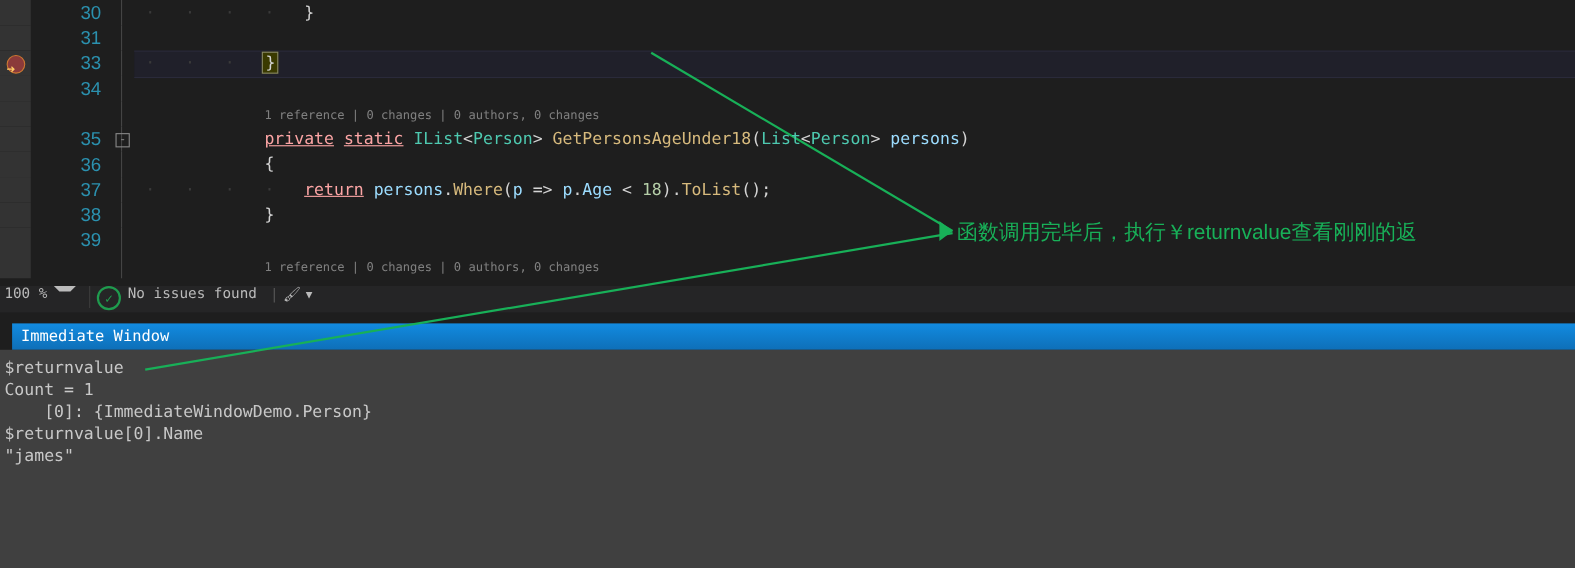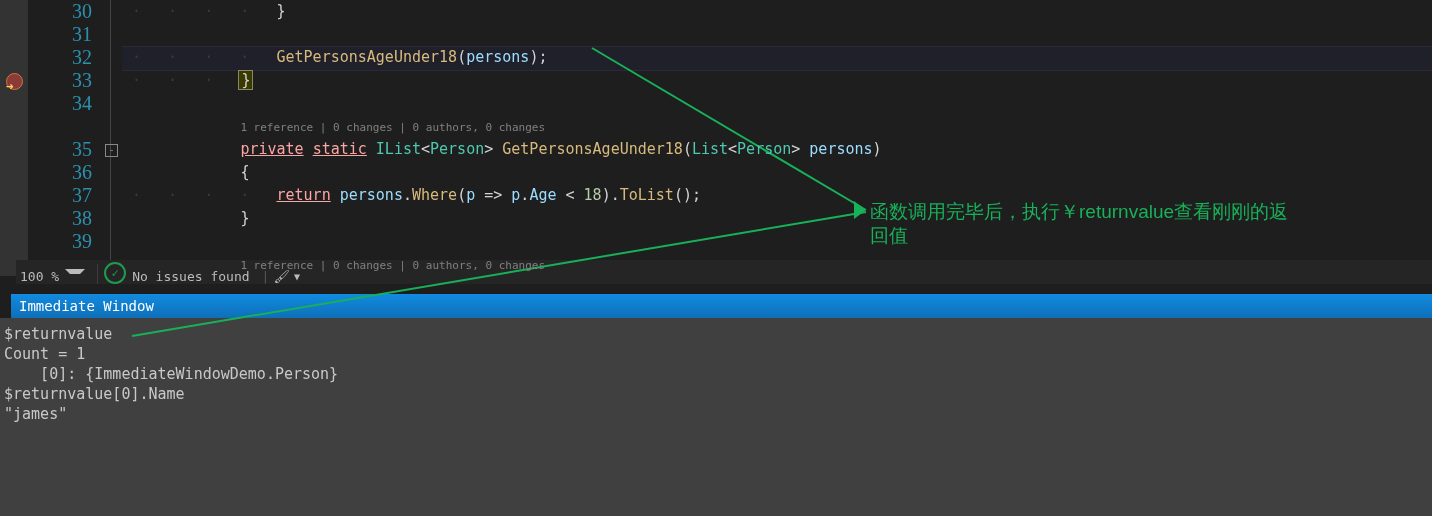--- a/index.html
+++ b/index.html
@@ -2,38 +2,38 @@
 <html><head>
 <meta charset="utf-8">
 <style>
   html,body{margin:0;padding:0;background:#1E1E1E;font-family:"Segoe UI","Microsoft YaHei",Consolas,monospace;font-size:14px;color:#D4D4D4;overflow:hidden;}
   .root{width:1432px;height:516px;position:relative;}
   .editor{position:absolute;left:0;top:0;right:0;height:260px;background:#1E1E1E;}
   .line{display:flex;height:23px;line-height:23px;white-space:pre;}
   .bp{width:28px;flex:none;background:#333333;position:relative;}
   .bp .marker{position:absolute;left:6px;top:4px;width:15px;height:15px;border-radius:50%;background:#8B3A3A;border:1px solid #CC7832;}
   .bp .arrow{position:absolute;left:6px;top:6px;color:#FFCC66;font-size:13px;}
-  .ln{width:64px;flex:none;text-align:right;color:#2B91AF;padding-right:10px;font-family:Liberation Serif, serif;font-size:20px;}
+  .ln{width:64px;flex:none;text-align:right;color:#2B91AF;padding-right:10px;font-family:Liberation Sans, sans-serif;font-size:17px;}
   .fold{width:30px;flex:none;position:relative;}
   .fold .box{position:absolute;left:3px;top:6px;width:11px;height:11px;border:1px solid #888;color:#888;font-size:11px;line-height:9px;text-align:center;}
   .fold .vl{position:absolute;left:8px;top:0;bottom:0;width:0;border-left:1px solid #444;}
   .code{flex:1;font-family:Consolas,monospace;font-size:15px;position:relative;}
   .guides{color:#3a3a3a;}
   .kw{color:#fca5a5;text-decoration:underline;}
   .tp{color:#4EC9B0;}
   .mth{color:#D7BA7D;}
   .nm{color:#B5CEA8;}
   .pl{color:#D4D4D4;}
   .id{color:#9CDCFE;}
   .codelens{color:#808080;font-size:11px;}
   .hl-brace{background:#3a3a00;border:1px solid #888866;padding:0 2px;margin-left:-2px;}
   .hl-line{position:absolute;left:122px;right:0;top:46px;height:23px;background:#20202a;border-top:1px solid #2a2a3a;border-bottom:1px solid #2a2a3a;z-index:0;}
   .code > span{position:relative;z-index:1;}
 
-  .status{position:absolute;left:0;top:260px;right:0;height:24px;background:#252526;display:flex;align-items:flex-end;font-size:13px;color:#BBBBBB;margin-left:16px;}
+  .status{position:absolute;left:0;top:260px;right:0;height:24px;background:#252526;display:flex;align-items:flex-start;font-size:13px;color:#BBBBBB;}
   .status .zoombox{display:flex;align-items:center;padding:0 6px 0 4px;}
   .status .zoombox .dd{width:10px;height:10px;margin-left:6px;border-left:5px solid transparent;border-right:5px solid transparent;border-top:5px solid #BBBBBB;}
   .status .sep{width:1px;height:20px;background:#3c3c3c;margin:0 6px;}
   .status .check{width:18px;height:18px;border-radius:50%;border:2px solid #1F9B4E;color:#1F9B4E;display:flex;align-items:center;justify-content:center;font-size:12px;margin-right:6px;}
   .status .tools{margin-left:12px;display:flex;align-items:center;gap:4px;}
   .status .toolsep{color:#555;}
 
   .immTitle{position:absolute;left:0;top:294px;right:0;height:24px;background:linear-gradient(#128be0,#0E6FB8);color:#fff;font-size:14px;padding-left:8px;line-height:24px;margin-left:11px;}
   .immBody{position:absolute;left:0;top:318px;right:0;bottom:0;background:#404040;color:#C8C8C8;font-family:"NSimSun","SimSun",Consolas,monospace;font-size:15px;padding:6px 4px;white-space:pre;line-height:20px;}
 
@@ -55,26 +55,20 @@
       <div class="code"><span class="guides">·   ·   ·   ·   </span><span class="pl">}</span></div>
     </div>
 
     <div class="line">
       <div class="bp"></div>
       <div class="ln">31</div>
       <div class="fold"><div class="vl"></div></div>
       <div class="code"><span class="guides"></span></div>
     </div>
 
-    <div class="line">
-      <div class="bp"></div>
-      <div class="ln">32</div>
-      <div class="fold"><div class="vl"></div></div>
-      <div class="code"><span class="guides">·   ·   ·   ·   </span><span class="mth">GetPersonsAgeUnder18</span><span class="pl">(</span><span class="id">persons</span><span class="pl">);</span></div>
-    </div>
 
     <div class="line">
       <div class="bp"><div class="marker"></div><div class="arrow">➜</div></div>
       <div class="ln">33</div>
       <div class="fold"><div class="vl"></div></div>
       <div class="code"><span class="guides">·   ·   ·   </span><span class="hl-brace">}</span></div>
     </div>
 
     <div class="line">
       <div class="bp"></div>
@@ -147,21 +141,20 @@
   <div class="immTitle">Immediate Window</div>
 
   <div class="immBody"><span>$returnvalue</span>
 <span>Count = 1</span>
 <span>    [0]: {ImmediateWindowDemo.Person}</span>
 <span>$returnvalue[0].Name</span>
 <span>"james"</span></div>
 
   <div class="anno">
     <div>函数调用完毕后，执行￥returnvalue查看刚刚的返</div>
-    <div>回值</div>
   </div>
 
   <svg class="overlay" width="1432" height="516">
     <line x1="592" y1="48" x2="866" y2="210" stroke="#18B058" stroke-width="2"></line>
     <line x1="132" y1="336" x2="866" y2="212" stroke="#18B058" stroke-width="2"></line>
     <polygon points="866,210 854,201 854,219" fill="#18B058"></polygon>
   </svg>
 
 </div>
 

